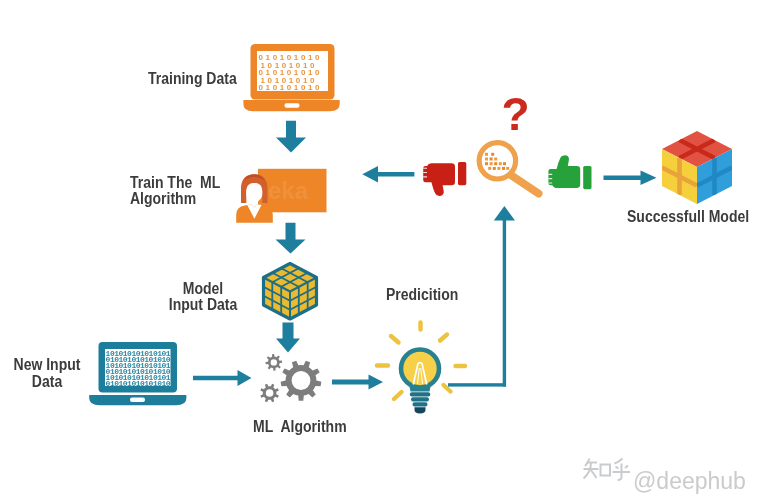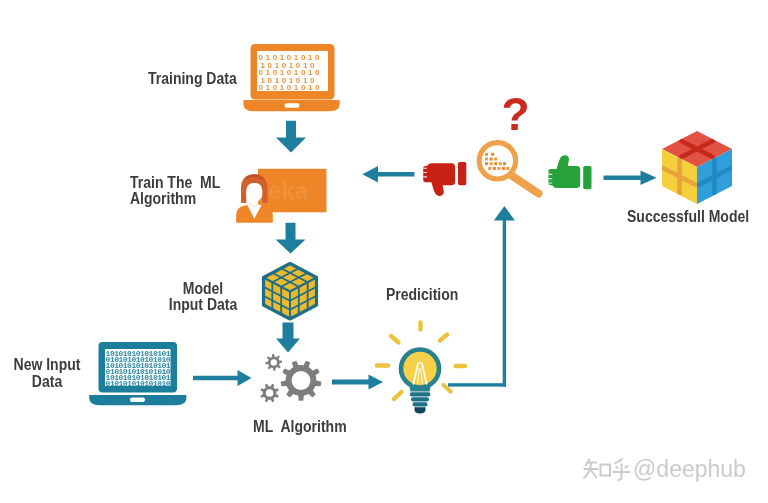--- a/index.html
+++ b/index.html
@@ -1,17 +1,17 @@
 <!DOCTYPE html>
 <html><head><meta charset="utf-8">
 <style>
 html,body{margin:0;padding:0;background:#fff;width:768px;height:503px;overflow:hidden}
 #c{position:relative;width:768px;height:419px;font-family:"Liberation Sans",sans-serif}
 .lb{position:absolute;font-weight:bold;font-size:16px;line-height:16.4px;color:#3c3c3c;white-space:nowrap;transform:scaleX(0.875);transform-origin:left top}
-#wm{position:absolute;left:633px;top:456px;font-size:23px;color:#c9cbcd;font-family:"Liberation Sans",sans-serif}
+#wm{position:absolute;left:633px;top:468px;font-size:23px;color:#c9cbcd;font-family:"Liberation Sans",sans-serif}
 </style></head>
 <body>
 <div id="c">
 <svg width="768" height="503" viewBox="0 0 768 503" style="position:absolute;left:0;top:0">
       <g>
 <rect x="250.5" y="44" width="84" height="55.5" rx="4.5" fill="#ee8628"></rect>
 <rect x="257" y="51" width="71" height="40" fill="#fff"></rect>
 <g fill="#e8953c" font-family="'Liberation Sans',sans-serif" font-weight="bold" font-size="8" letter-spacing="0.2">
 <text x="258.5" y="60">0 1 0 1 0 1 0 1 0</text>
 <text x="260.5" y="67.5">1 0 1 0 1 0 1 0</text>

